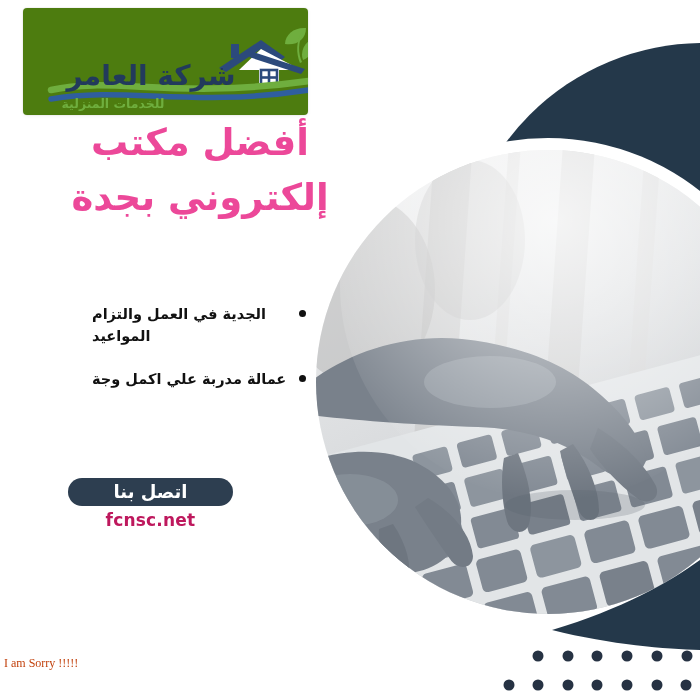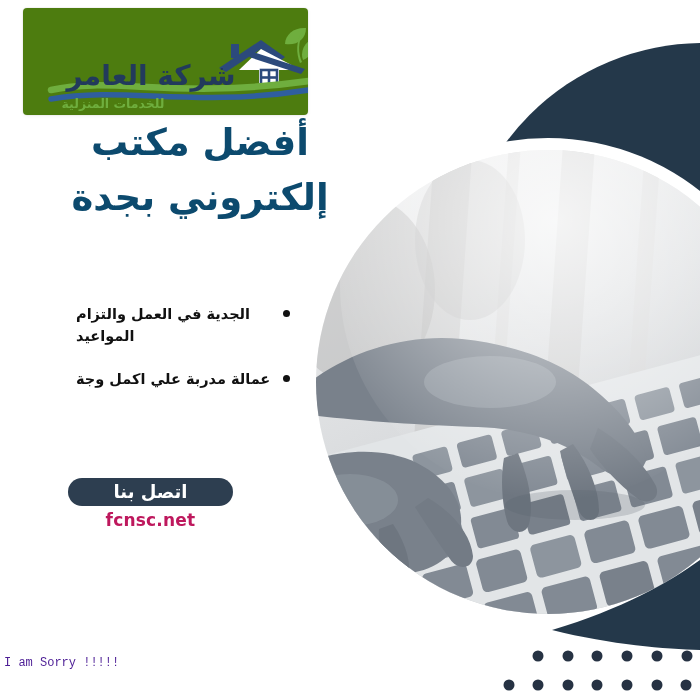--- a/index.html
+++ b/index.html
@@ -18,33 +18,33 @@
     left:23px;top:8px;width:285px;height:107px;
     background:#4d7c0f;border-radius:4px;
     box-shadow:0 0 0 1px rgba(0,0,0,0.03), 0 1px 4px rgba(0,0,0,0.05);
   }
   .logo-card svg{width:100%;height:100%;}
 
   
   .headline{
     left:15px;top:116px;width:370px;
     direction:rtl;text-align:center;
-    color:#0c4a6e;font-weight:bold;
+    color:#ec4899;font-weight:bold;
     font-size:37px;line-height:1.48;
   }
 
   
   .features{left:60px;top:303px;width:260px;direction:rtl;color:#111111;}
   .features-title{
     direction:rtl;text-align:left;
     font-size:21px;font-weight:bold;margin:0 0 16px 0;padding-left:38px;
     text-align:left;unicode-bidi:plaintext;
   }
   .feature-item{
-    display:flex;flex-direction:row-reverse;justify-content:center;
+    display:flex;flex-direction:row-reverse;justify-content:flex-start;
     align-items:flex-start;margin-bottom:20px;direction:ltr;
   }
   .feature-dot{
     width:7px;height:7px;border-radius:50%;background:#111111;
     margin:7px 14px 0 2px;flex:0 0 auto;
   }
   .feature-text{
     direction:rtl;text-align:left;font-size:14.5px;font-weight:bold;
     line-height:1.55;width:205px;
   }
@@ -57,22 +57,22 @@
     font-size:18px;font-weight:bold;line-height:28px;text-align:center;
     cursor:pointer;padding:0;
   }
   .website{
     left:68px;top:510px;width:165px;text-align:center;
     color:#be185d;font-size:17px;font-weight:bold;letter-spacing:0.2px;
   }
 
   
   .watermark{
-    left:4px;top:656px;color:#4c1d95;
-    font-family:Liberation Mono, monospace;font-size:12px;
+    left:4px;top:656px;color:#c2410c;
+    font-family:Liberation Serif, serif;font-size:12px;
   }
 </style>
 </head>
 <body>
 
 <svg id="bg-art" viewBox="0 0 700 700">
   <defs>
     <clipPath id="photoClip">
         <circle cx="548" cy="382" r="232"></circle>
       </clipPath>

